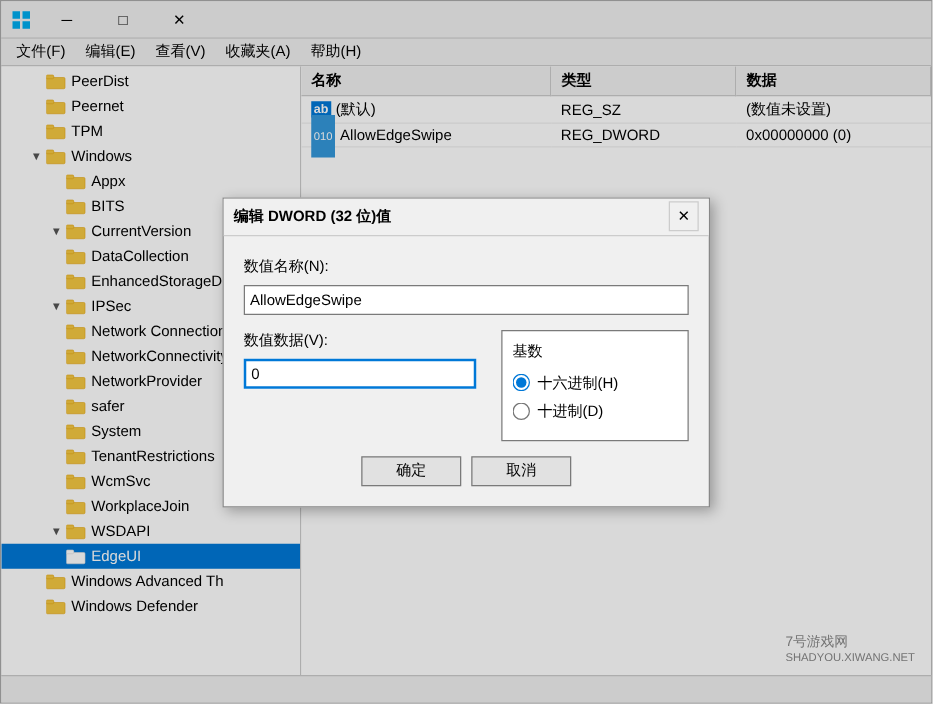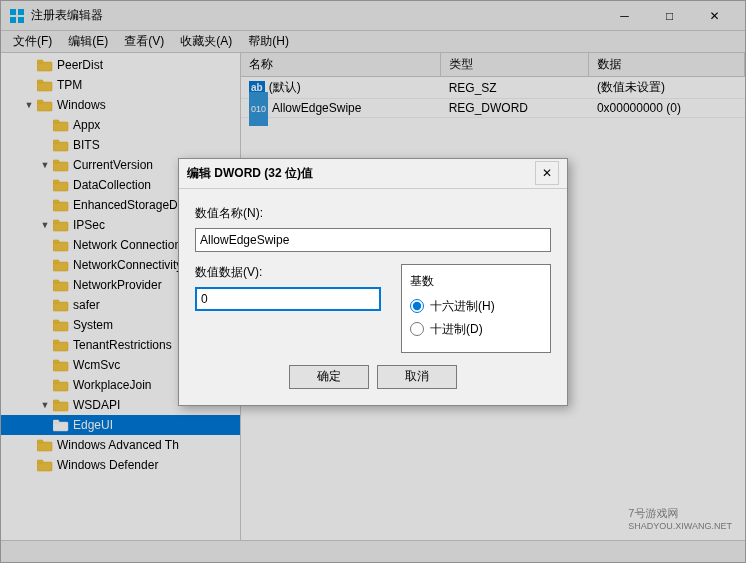--- a/index.html
+++ b/index.html
@@ -155,21 +155,21 @@
     .registry-table {
       width: 100%;
       border-collapse: collapse;
     }
     .registry-table th {
       background: #f0f0f0;
       border-bottom: 1px solid #ccc;
       border-right: 1px solid #ccc;
       padding: 3px 8px;
       text-align: left;
-      font-weight: normal;
+      font-weight: bold;
       font-size: 12px;
       position: sticky;
       top: 0;
     }
     .registry-table td {
       padding: 2px 8px;
       font-size: 12px;
       border-bottom: 1px solid #f0f0f0;
       vertical-align: middle;
     }
@@ -345,21 +345,20 @@
 
   <div class="title-bar">
     <div class="title-bar-icon">
       <svg viewBox="0 0 16 16" xmlns="http://www.w3.org/2000/svg">
         <rect x="1" y="1" width="6" height="6" fill="#00adef"></rect>
         <rect x="9" y="1" width="6" height="6" fill="#00adef"></rect>
         <rect x="1" y="9" width="6" height="6" fill="#00adef"></rect>
         <rect x="9" y="9" width="6" height="6" fill="#00adef"></rect>
       </svg>
     </div>
-    <span class="title-bar-text">注册表编辑器</span>
     <div class="title-bar-controls">
       <button class="title-btn">─</button>
       <button class="title-btn">□</button>
       <button class="title-btn close">✕</button>
     </div>
   </div>
 
   <div class="menu-bar">
   <span class="menu-item">文件(F)</span>
       <span class="menu-item">编辑(E)</span>
@@ -372,20 +371,28 @@
   <div class="content-area">
 
     <div class="tree-panel">
     <div class="tree-item indent-1">
           <span class="expand-icon"> </span>
           <svg class="folder-icon" viewBox="0 0 16 14" xmlns="http://www.w3.org/2000/svg">
     <rect x="0" y="4" width="15" height="9" rx="1" fill="#f5c842" stroke="#e6a817" stroke-width="0.5"></rect>
     <rect x="0" y="2" width="6" height="3" rx="1" fill="#f5c842" stroke="#e6a817" stroke-width="0.5"></rect>
   </svg>
           <span>PeerDist</span>
+        </div>
+        <div class="tree-item indent-1">
+          <span class="expand-icon"> </span>
+          <svg class="folder-icon" viewBox="0 0 16 14" xmlns="http://www.w3.org/2000/svg">
+    <rect x="0" y="4" width="15" height="9" rx="1" fill="#f5c842" stroke="#e6a817" stroke-width="0.5"></rect>
+    <rect x="0" y="2" width="6" height="3" rx="1" fill="#f5c842" stroke="#e6a817" stroke-width="0.5"></rect>
+  </svg>
+          <span>Peernet</span>
         </div>
         <div class="tree-item indent-1">
           <span class="expand-icon"> </span>
           <svg class="folder-icon" viewBox="0 0 16 14" xmlns="http://www.w3.org/2000/svg">
     <rect x="0" y="4" width="15" height="9" rx="1" fill="#f5c842" stroke="#e6a817" stroke-width="0.5"></rect>
     <rect x="0" y="2" width="6" height="3" rx="1" fill="#f5c842" stroke="#e6a817" stroke-width="0.5"></rect>
   </svg>
           <span>TPM</span>
         </div>
         <div class="tree-item indent-1">

